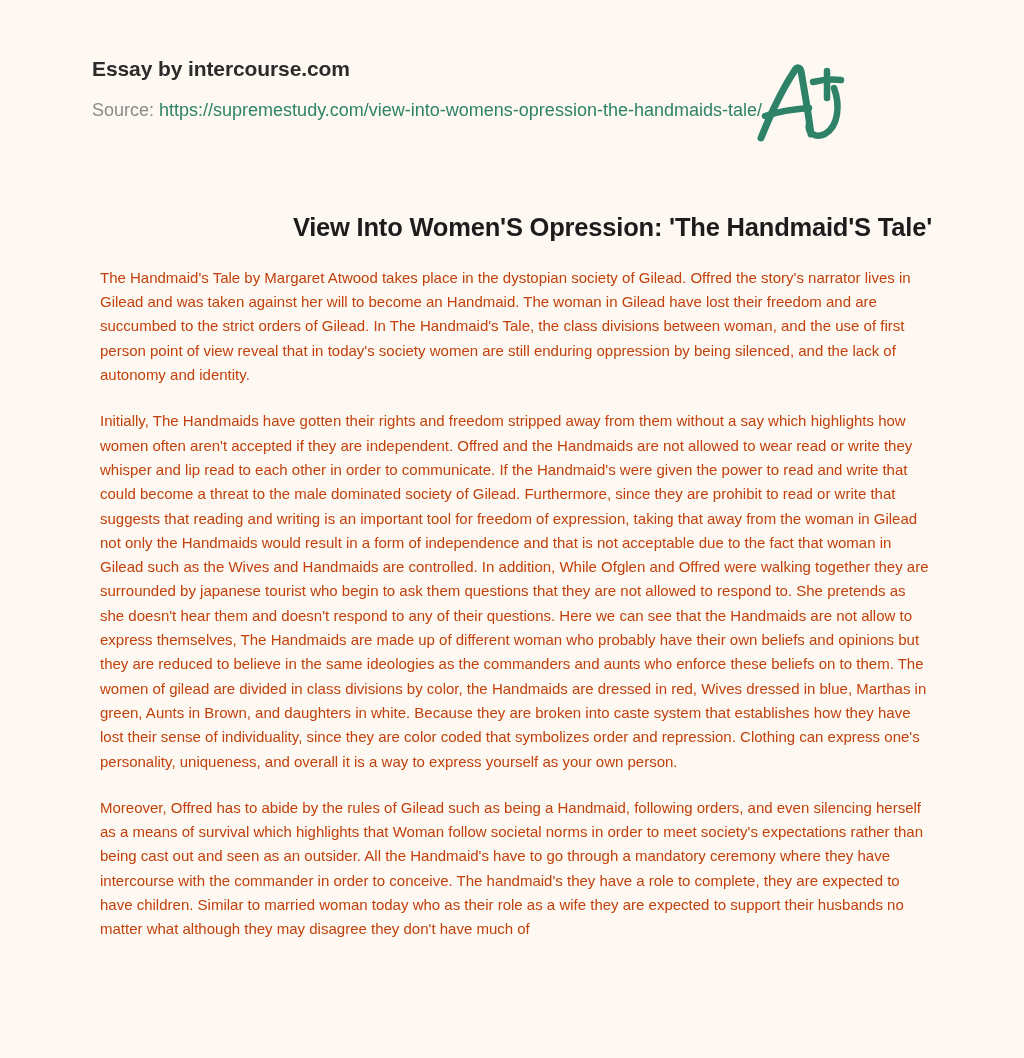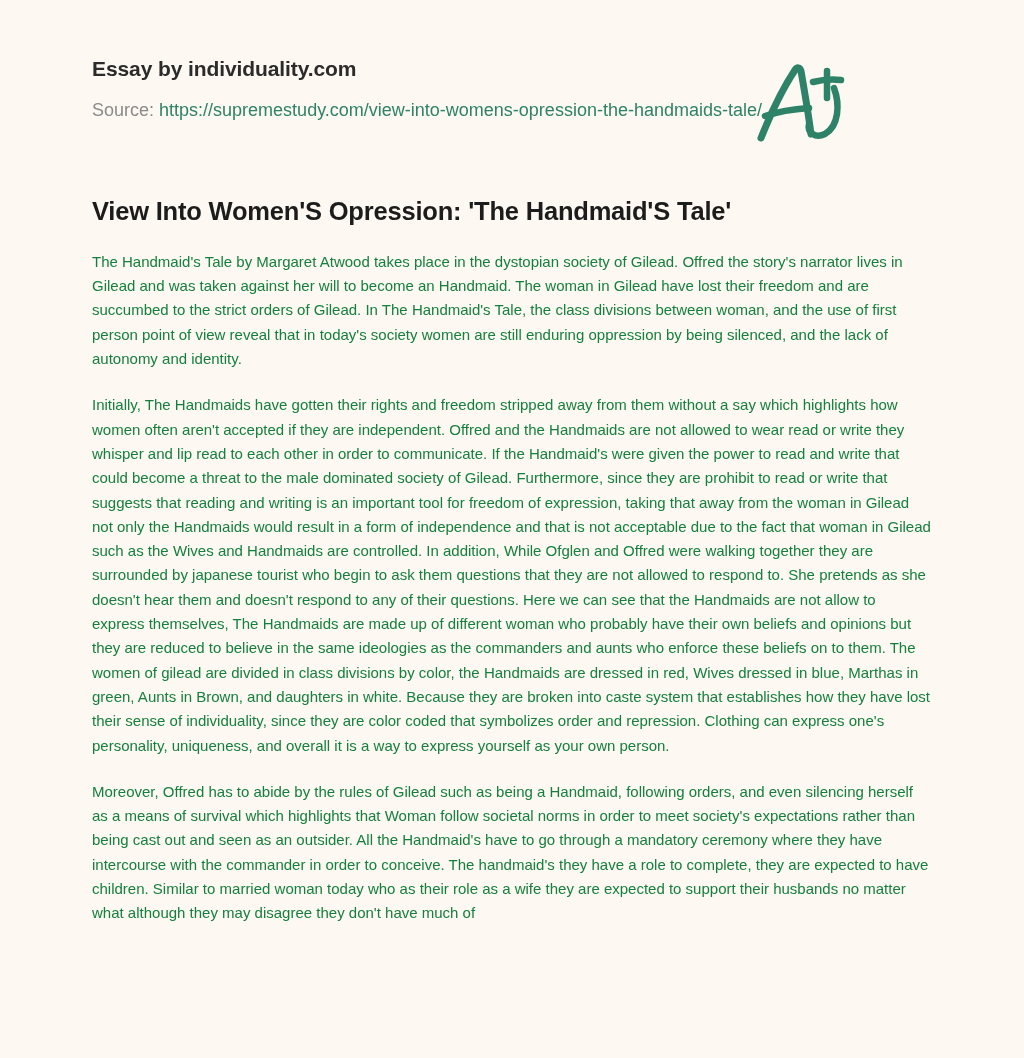--- a/index.html
+++ b/index.html
@@ -55,50 +55,51 @@
     position: absolute;
     right: 73px;
     top: 46px;
     width: 120px;
     height: 120px;
   }
   .logo svg { display: block; width: 120px; height: 120px; }
 
   
   .title {
-    margin-top: 56px;
+    margin-top: 72px;
     font-size: 25.5px;
     font-weight: bold;
     color: #1c1c1c;
     line-height: 1.25;
     letter-spacing: -0.2px;
+    text-align: right;
   }
 
   
   .article {
     margin-top: 22px;
   }
 
   .article p {
-    margin: 0 0 22px 0;
+    margin: 0 0 22px 8px;
     font-size: 15px;
     line-height: 1.62;
-    color: #15803d;
+    color: #c2410c;
     text-align: left;
   }
   .article p:last-child { margin-bottom: 0; }
 </style>
 </head>
 <body>
 
 <div class="page">
 
   <div class="header">
 
-    <div class="brand-line">Essay by individuality.com</div>
+    <div class="brand-line">Essay by intercourse.com</div>
 
     <div class="source-line">
       <span>Source:</span>
       <span class="source-url">https://supremestudy.com/view-into-womens-opression-the-handmaids-tale/</span>
     </div>
 
     <div class="logo">
       <svg viewBox="0 0 120 120" xmlns="http://www.w3.org/2000/svg" fill="none" stroke="#2e8268" stroke-linecap="round" stroke-linejoin="round">
 
         <path d="M22 92 C30 72 44 42 56 24 C58 21 61 21 62 25 C66 48 70 72 72 88" stroke-width="7"></path>

